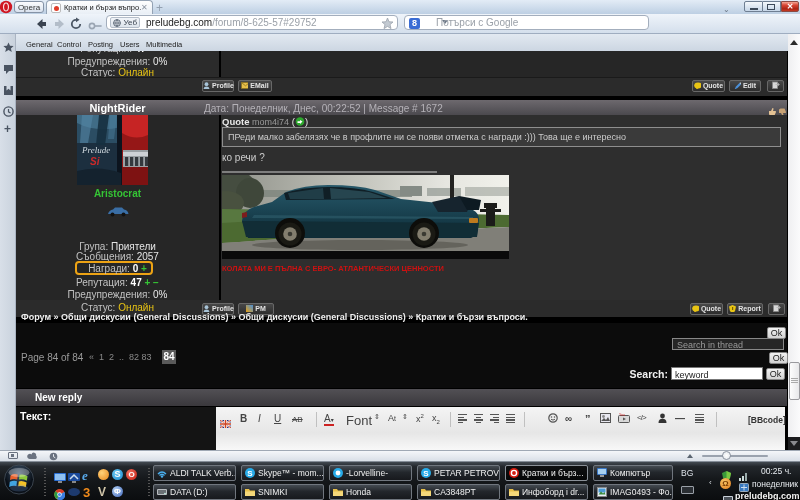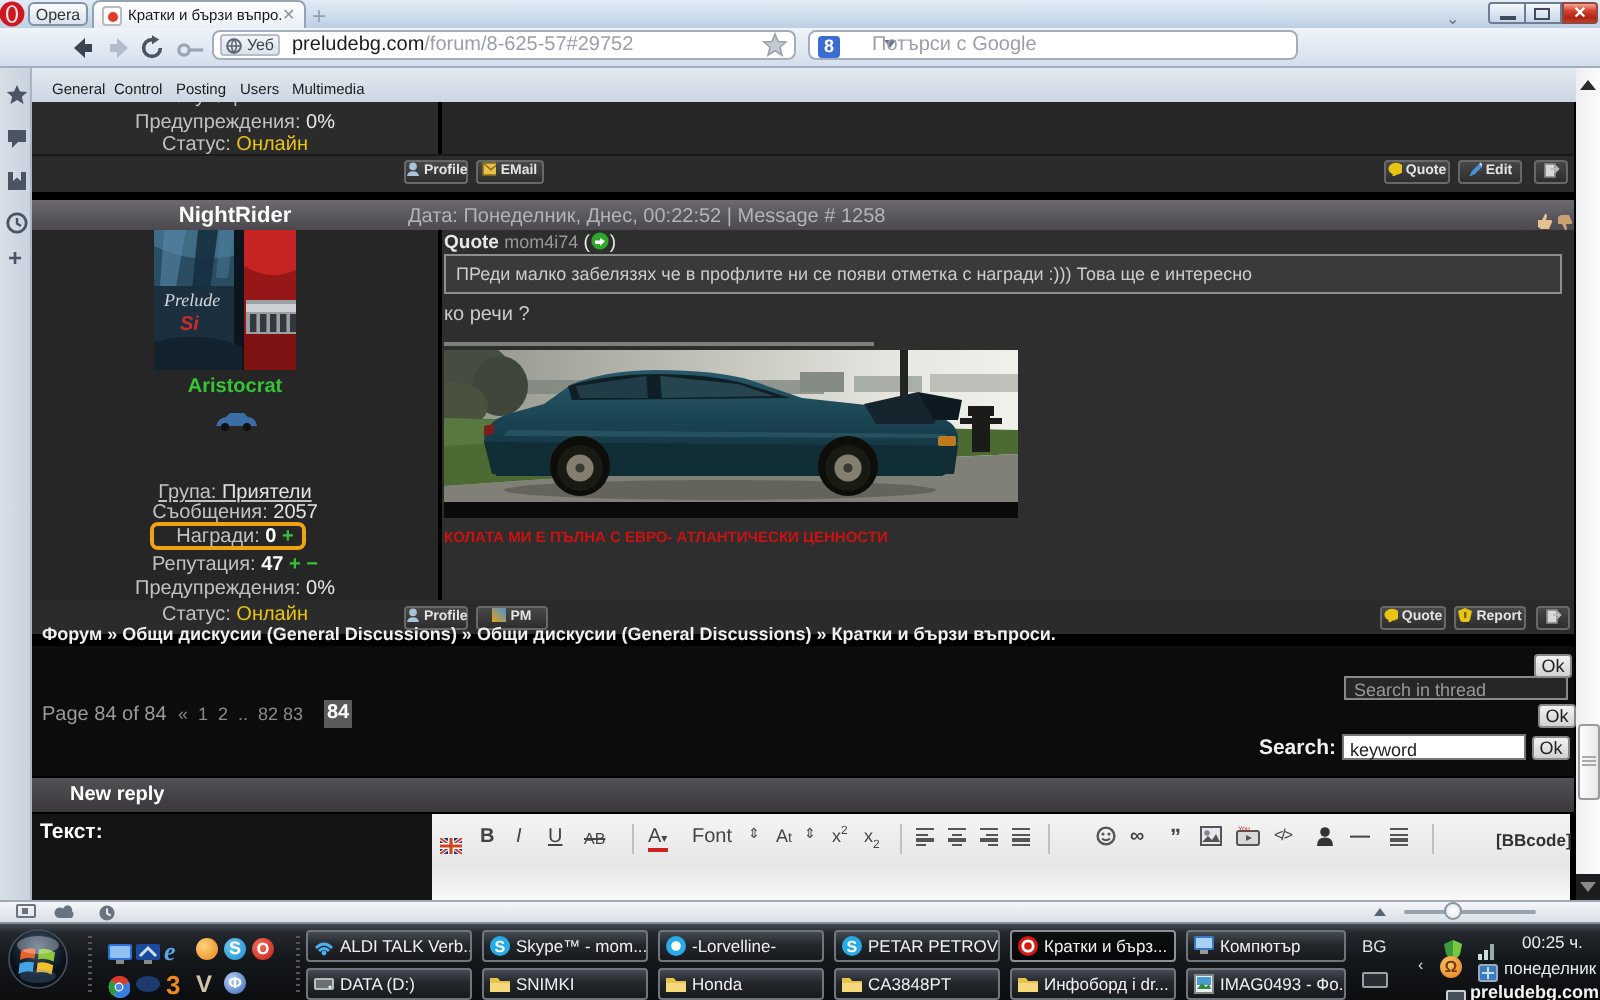--- a/index.html
+++ b/index.html
@@ -140,21 +140,21 @@
       </svg>Edit</div>
   <div class="btn1 abs" style="left:751px;top:29px;width:17px;"><svg width="8" height="8" style="vertical-align:-1px;">
         <rect x="0.5" y="1" width="5" height="6.5" fill="#d8d8d8" stroke="#888" stroke-width="0.8"></rect>
         <path d="M3.5 3.5 L7 3.5 M5.5 1.8 L7.2 3.5 L5.5 5.2" stroke="#bbb" stroke-width="0.9" fill="none"></path>
       </svg></div>
 
   <div class="abs" style="left:0;top:45px;width:771px;height:4px;background:#000;"></div>
 
   <div class="abs" style="left:0;top:49px;width:771px;height:15px;background:linear-gradient(#6d696e,#4b494e);"></div>
   <div class="abs" style="left:0;top:51px;width:203px;font-size:11px;font-weight:bold;color:#fff;text-align:center;">NightRider</div>
-  <div class="abs" style="left:188px;top:52px;font-size:10px;color:#b5b2b8;">Дата: Понеделник, Днес, 00:22:52 | Message # 1258</div>
+  <div class="abs" style="left:188px;top:52px;font-size:10px;color:#b5b2b8;">Дата: Понеделник, Днес, 00:22:52 | Message # 1672</div>
   <div class="abs" style="left:750px;top:52px;width:22px;height:10px;"><svg width="22" height="10">
         <path d="M3 4 L5 4 L6.5 1 Q7.5 0.5 7.5 2 L7 4 L9.5 4 Q10.5 4.5 9.8 5.5 L8.5 8.5 L4.5 8.5 L3 7.5 Z" fill="#e3c193"></path>
         <path d="M13 6 L15 6 L16.5 9 Q17.5 9.5 17.5 8 L17 6 L19.5 6 Q20.5 5.5 19.8 4.5 L18.5 1.5 L14.5 1.5 L13 2.5 Z" fill="#c8a274"></path>
       </svg></div>
 
   <div class="abs" style="left:0;top:64px;width:203px;height:202px;background:#262626;"></div>
   <div class="abs" style="left:205px;top:64px;width:566px;height:185px;background:#2e2e2e;"></div>
   <div class="abs" style="left:0;top:249px;width:771px;height:17px;background:#2b2b2b;"></div>
 
   <div class="abs" style="left:0;top:137px;width:203px;font-size:10px;font-weight:bold;color:#35c435;text-align:center;">Aristocrat</div>
@@ -181,21 +181,21 @@
     <rect x="45" y="52" width="26" height="18" fill="#7e1212"></rect>
     <text x="5" y="38" font-family="Liberation Serif" font-style="italic" font-size="9" fill="#cfd8de">Prelude</text>
     <text x="13" y="50" font-family="Liberation Sans" font-weight="bold" font-style="italic" font-size="10" fill="#cc2a2a">Si</text>
     <path d="M0 56 Q22 50 44 58 L44 70 L0 70 Z" fill="#14222e"></path>
   </svg></div>
   <div class="abs" style="left:90px;top:152px;width:24px;height:11px;"><svg width="24" height="11">
         <path d="M2 8 Q3 4 7 3.5 L9 1.5 H16 L18 3.5 Q22 4 22.5 8 Z" fill="#3a6ea5"></path>
         <circle cx="6.5" cy="8.5" r="2" fill="#111"></circle>
         <circle cx="17.5" cy="8.5" r="2" fill="#111"></circle>
       </svg></div>
-  <div class="abs" style="left:0;top:190px;width:203px;font-size:10px;color:#c2c2c2;text-align:center;text-decoration:underline;">Група: <span style="color:#e4e4e4;">Приятели</span></div>
+  <div class="abs" style="left:0;top:190px;width:203px;font-size:10px;color:#c2c2c2;text-align:center;">Група: <span style="color:#e4e4e4;">Приятели</span></div>
   <div class="abs" style="left:0;top:200px;width:203px;font-size:10px;color:#c2c2c2;text-align:center;">Съобщения: <span style="color:#e4e4e4;">2057</span></div>
   <div class="abs" style="left:59px;top:210px;width:78px;height:14px;border:2px solid #eda314;border-radius:4px;"></div>
   <div class="abs" style="left:0;top:212px;width:203px;font-size:10px;color:#c2c2c2;text-align:center;">Награди: <b style="color:#fff;">0</b> <b style="color:#35c435;">+</b></div>
   <div class="abs" style="left:0;top:226px;width:203px;font-size:10px;color:#c2c2c2;text-align:center;">Репутация: <b style="color:#fff;">47</b> <b style="color:#35c435;">+</b> <b style="color:#35c435;">−</b></div>
   <div class="abs" style="left:0;top:238px;width:203px;font-size:10px;color:#c2c2c2;text-align:center;">Предупреждения: <span style="color:#e8e8e8;">0%</span></div>
   <div class="abs" style="left:0;top:251px;width:203px;font-size:10px;color:#c2c2c2;text-align:center;">Статус: <span style="color:#e8c414;">Онлайн</span></div>
 
   <div class="abs" style="left:206px;top:65px;font-size:9.5px;color:#e8e8e8;"><b>Quote</b> <span style="color:#999;font-size:9px;">mom4i74</span> (<svg width="10" height="9" style="vertical-align:-1px;">
         <circle cx="5" cy="4.5" r="4.3" fill="#2da82d"></circle>
         <path d="M2.5 5.5 L5 3 L5 4 L7.5 4 L7.5 5.8 L5 5.8 L5 7 Z" fill="#fff" transform="rotate(180 5 5)"></path>
@@ -304,21 +304,21 @@
           <path d="M0 0 L11 8 M11 0 L0 8" stroke="#c42" stroke-width="1"></path>
           <path d="M5.5 0 V8 M0 4 H11" stroke="#fff" stroke-width="3"></path>
           <path d="M5.5 0 V8 M0 4 H11" stroke="#c42" stroke-width="1.6"></path>
         </svg></div>
     <div class="tbt abs" style="left:24px;font-weight:bold;">B</div>
     <div class="tbt abs" style="left:42px;font-style:italic;">I</div>
     <div class="tbt abs" style="left:58px;text-decoration:underline;">U</div>
     <div class="tbt abs" style="left:76px;text-decoration:line-through;font-size:8px;top:8px;">AB</div>
     <div class="abs" style="left:100px;top:5px;width:1px;height:15px;background:#c0c0c0;"></div>
     <div class="tbt abs" style="left:108px;border-bottom:2px solid #c22;">A<span style="font-size:6px;">▾</span></div>
-    <div class="tbt abs" style="left:130px;font-size:10px;">Font</div>
+    <div class="tbt abs" style="left:130px;font-size:13px;">Font</div>
     <div class="tbt abs" style="left:158px;font-size:7px;">⇕</div>
     <div class="tbt abs" style="left:172px;font-size:9px;">A<span style="font-size:7px;">t</span></div>
     <div class="tbt abs" style="left:186px;font-size:7px;">⇕</div>
     <div class="tbt abs" style="left:200px;font-size:9px;">x<sup style="font-size:6px;">2</sup></div>
     <div class="tbt abs" style="left:216px;font-size:9px;">x<sub style="font-size:6px;">2</sub></div>
     <div class="abs" style="left:234px;top:5px;width:1px;height:15px;background:#c0c0c0;"></div>
     <div class="alico abs" style="left:242px;">
         <i style="width:9px"></i>
         <i style="width:6px"></i>
         <i style="width:9px"></i>

